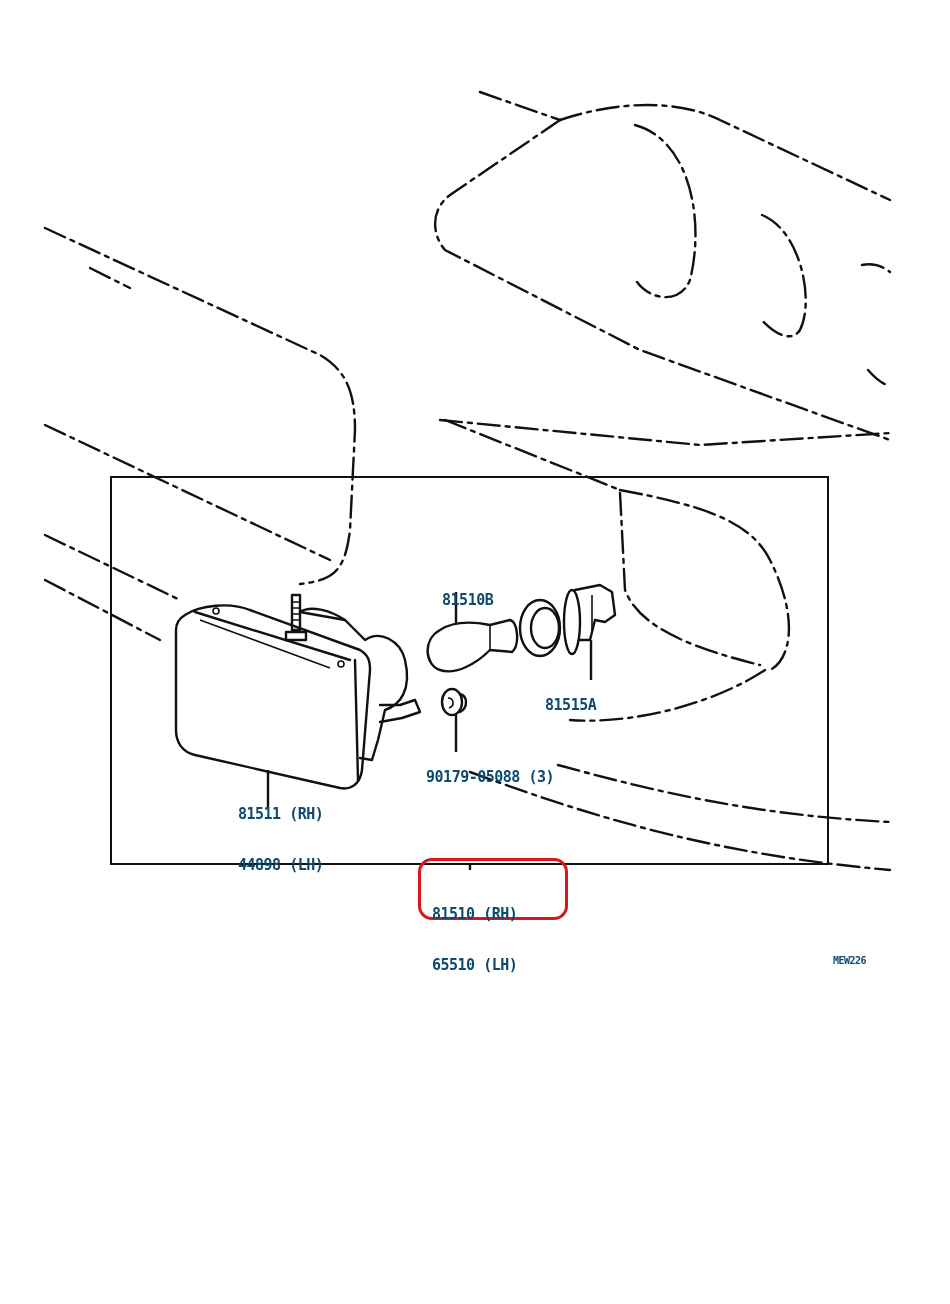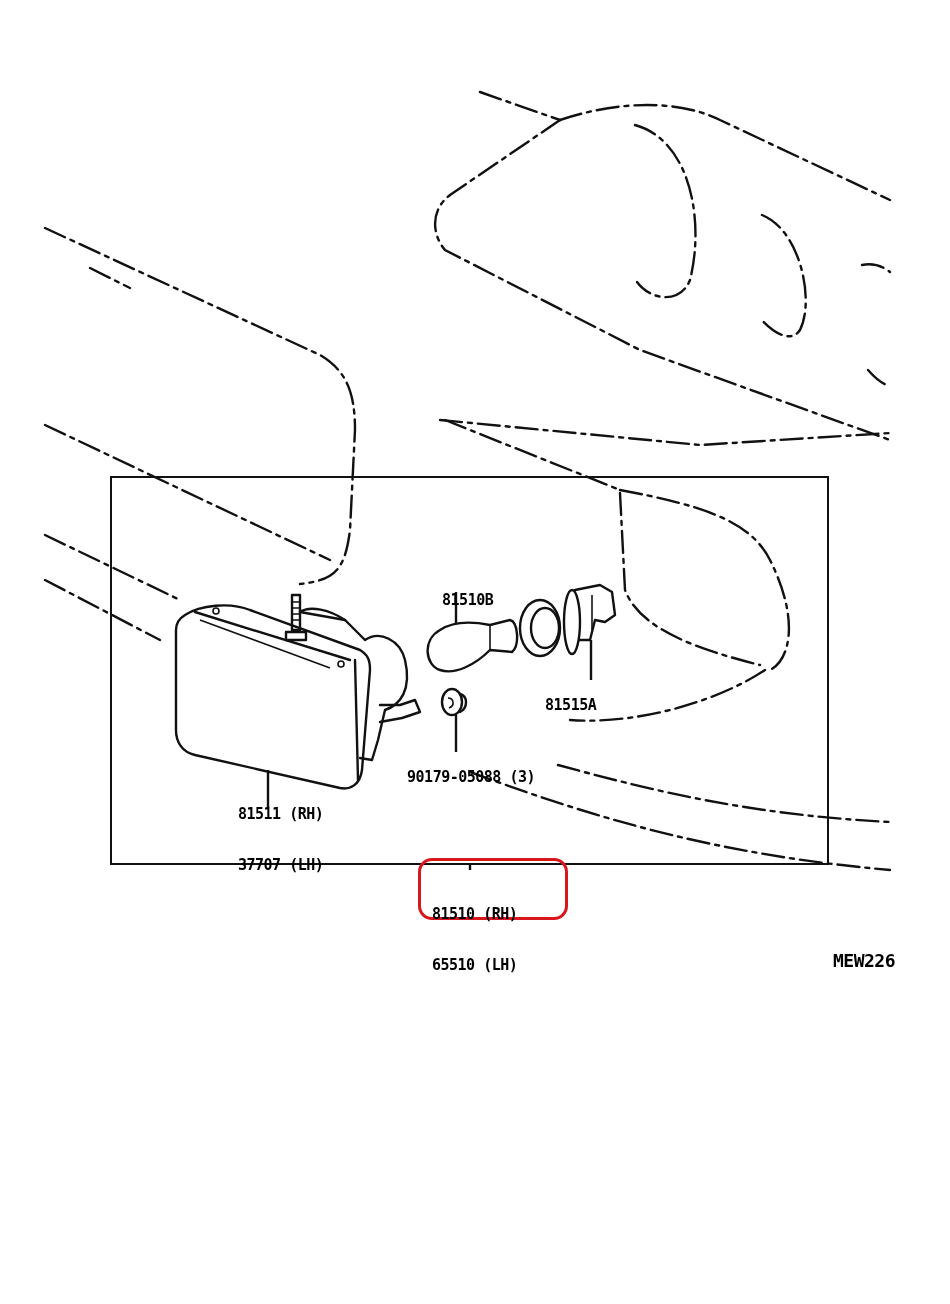--- a/index.html
+++ b/index.html
@@ -3,21 +3,21 @@
 <meta charset="utf-8">
 <style>
   html, body { margin: 0; padding: 0; background: #ffffff; }
   body { width: 950px; height: 1304px; position: relative; overflow: hidden; font-family: "DejaVu Sans Mono", monospace; }
   #diagram { position: absolute; left: 0; top: 0; width: 950px; height: 1304px; }
   .dash { fill: none; stroke: #111; stroke-width: 2.4; stroke-dasharray: 22 6 4 6; stroke-linecap: round; }
   .solid { fill: none; stroke: #111; stroke-width: 2.4; stroke-linejoin: round; stroke-linecap: round; }
   .thin { fill: none; stroke: #111; stroke-width: 1.6; }
   .frame { fill: none; stroke: #111; stroke-width: 2; }
   .leader { stroke: #111; stroke-width: 2.4; }
-  .lbl { position: absolute; font-family: "DejaVu Sans Mono", monospace; font-weight: bold; font-size: 15px; color: #000000; line-height: 17px; letter-spacing: -0.5px; white-space: pre; }
+  .lbl { position: absolute; font-family: "DejaVu Sans Mono", monospace; font-weight: bold; font-size: 15px; color: #0c4a6e; line-height: 17px; letter-spacing: -0.5px; white-space: pre; }
   .highlight { position: absolute; left: 418px; top: 858px; width: 150px; height: 62px; border: 3px solid #d8171d; border-radius: 14px; box-sizing: border-box; }
 </style>
 </head>
 <body>
 
 <svg id="diagram" viewBox="0 0 950 1304" xmlns="http://www.w3.org/2000/svg">
 
   <g>
 
     <path class="dash" d="M480 92 L560 120"></path>
@@ -86,27 +86,27 @@
 
   <line class="leader" x1="470" y1="863" x2="470" y2="870"></line>
 </svg>
 
 <div class="lbl" style="left:425px; top:575px;">
   <span>81510B</span>
 </div>
 <div class="lbl" style="left:528px; top:680px;">
   <span>81515A</span>
 </div>
-<div class="lbl" style="left:390px; top:752px;">
+<div class="lbl" style="left:409px; top:752px;">
   <span>90179-05088 (3)</span>
 </div>
 <div class="lbl" style="left:238px; top:772px;">
   <div>81511 (RH)</div>
-  <div>37707 (LH)</div>
+  <div>44898 (LH)</div>
 </div>
 
 <div class="highlight"></div>
 <div class="lbl" style="left:432px; top:872px;">
   <div>81510 (RH)</div>
   <div>65510 (LH)</div>
 </div>
 
-<div class="lbl" style="left:833px; top:952px; font-size:18px;">MEW226</div>
+<div class="lbl" style="left:833px; top:952px; font-size:10px;">MEW226</div>
 
 </body></html>

